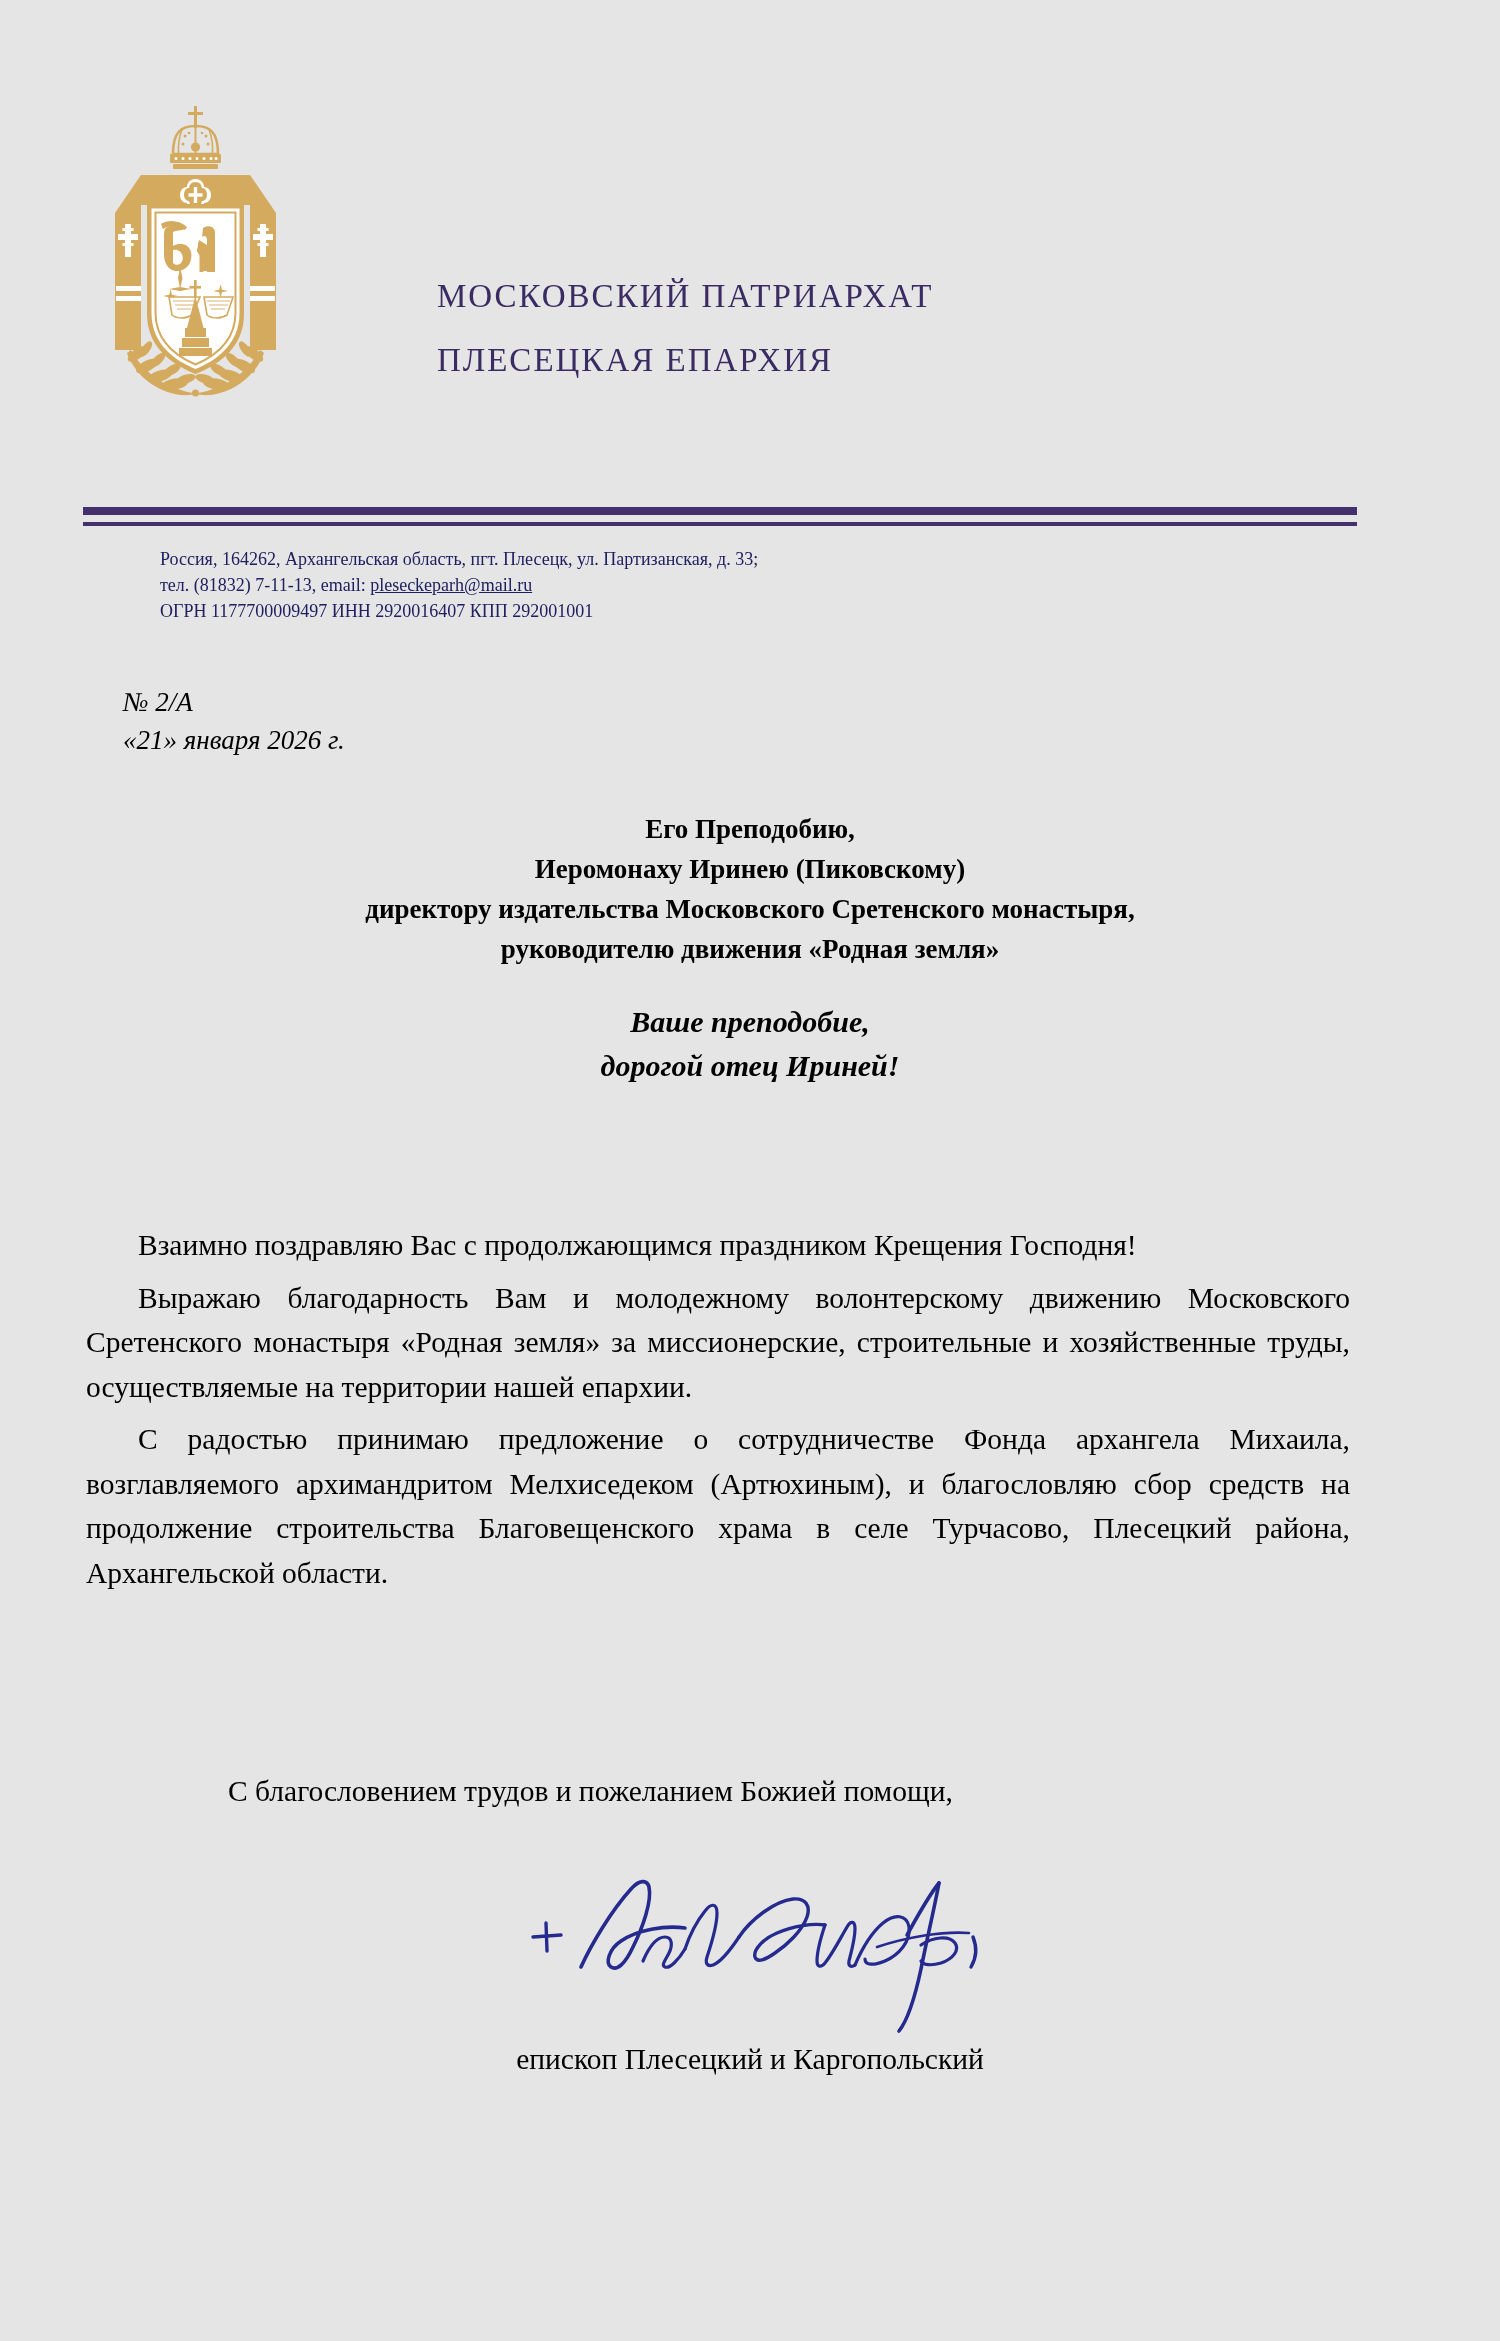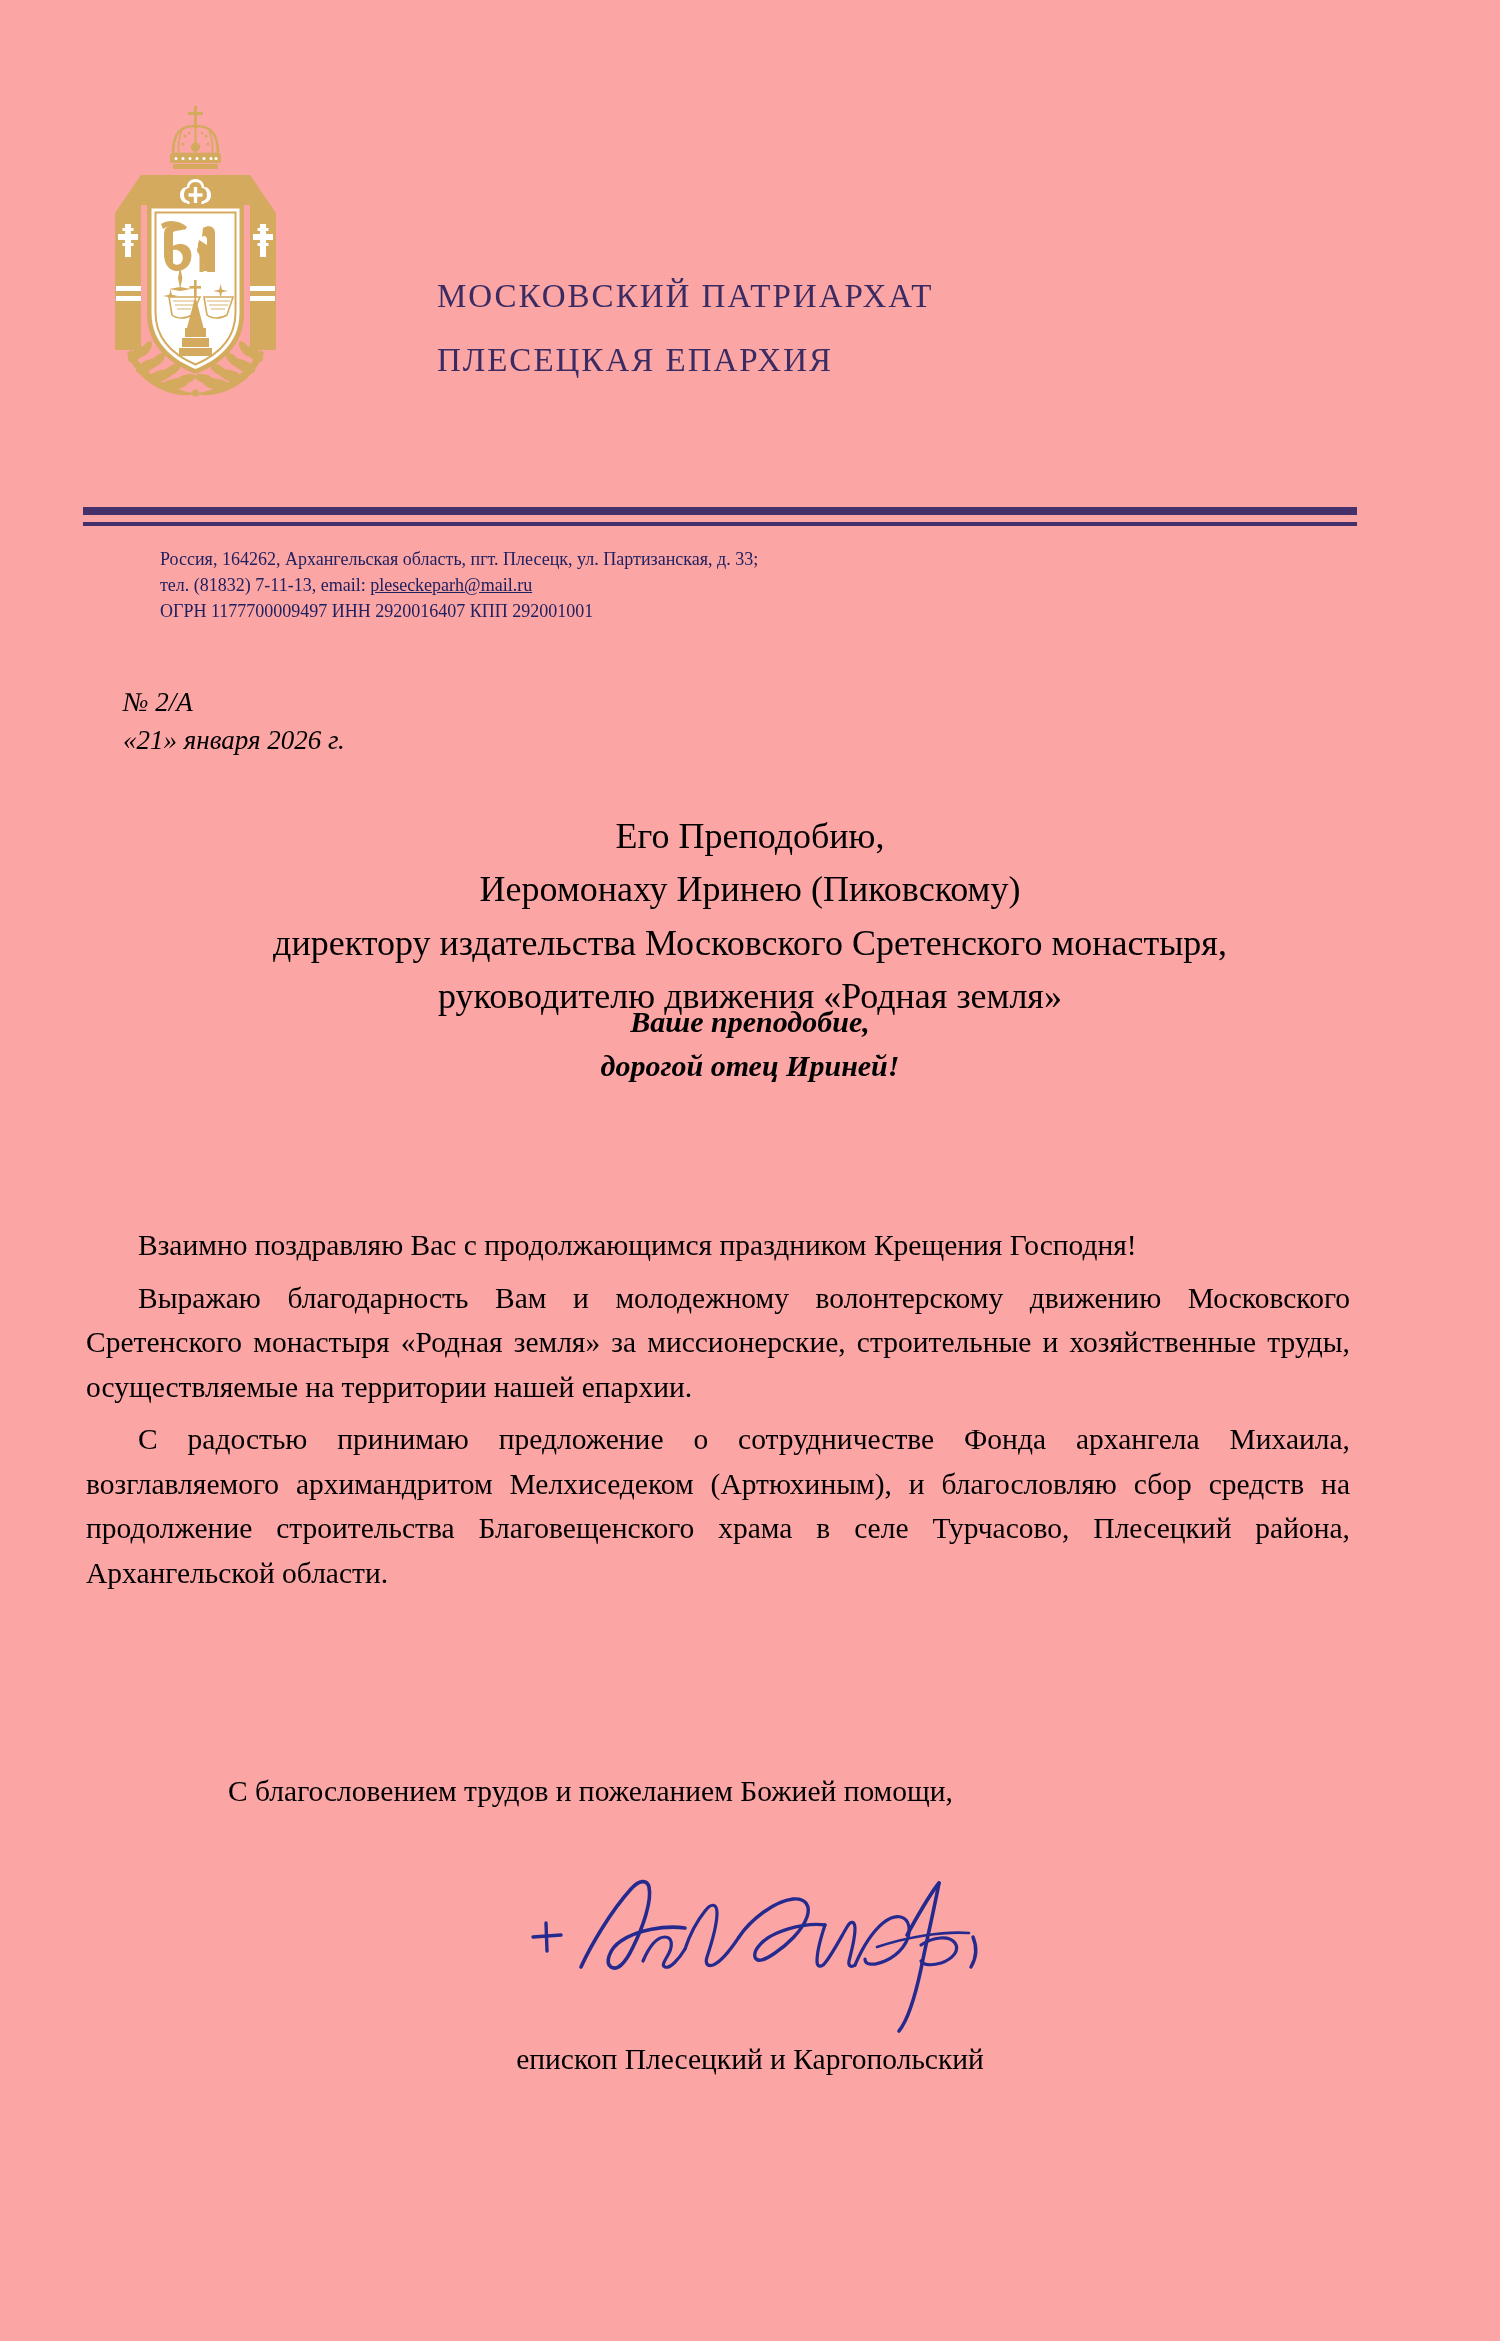--- a/index.html
+++ b/index.html
@@ -14,21 +14,21 @@
     font-family: "Liberation Serif", "DejaVu Serif", serif;
     color: #000000;
     position: relative;
     overflow: hidden;
   }
 
   .page {
     position: relative;
     width: 1500px;
     height: 2341px;
-    background: #fca5a5;
+    background: #e5e5e5;
   }
 
   
   .letterhead {
     position: absolute;
     left: 0;
     top: 0;
     width: 1500px;
     height: 470px;
   }
@@ -106,22 +106,22 @@
     margin-left: 40px;
   }
 
   
   .addressee {
     position: absolute;
     left: 100px;
     top: 810px;
     width: 1300px;
     text-align: center;
-    font-weight: normal;
-    font-size: 36px;
+    font-weight: bold;
+    font-size: 27px;
     line-height: 1.48;
   }
 
   
   .salutation {
     position: absolute;
     left: 100px;
     top: 1000px;
     width: 1300px;
     text-align: center;

